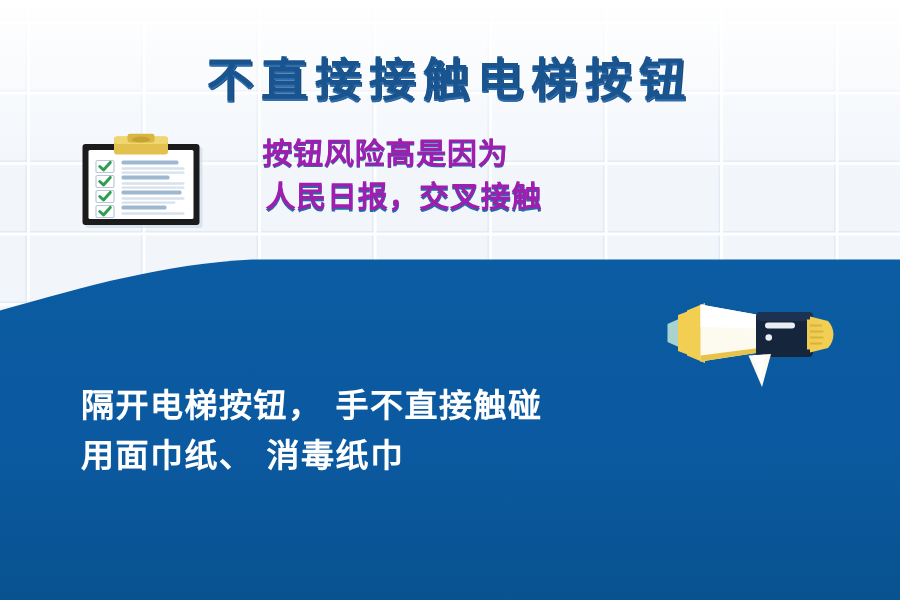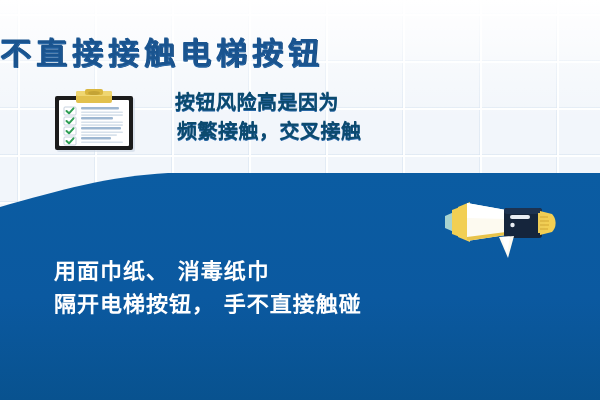--- a/index.html
+++ b/index.html
@@ -51,20 +51,21 @@
     width: 600px;
     height: 400px;
   }
   .blue-panel svg { display: block; }
 
   
   .headline {
     position: absolute;
     left: 0; top: 28px;
     width: 600px;
+    text-align: center;
     font-size: 31px;
     font-weight: bold;
     letter-spacing: 5px;
     color: #1a548f;
     text-shadow:
       0 1px 0 #2f6ead,
       1px 1px 0 #164a80;
     white-space: nowrap;
   }
 
@@ -76,21 +77,21 @@
     width: 84px;
     height: 64px;
   }
 
   
   .subtitle {
     position: absolute;
     left: 175px;
     top: 88px;
     width: 400px;
-    color: #0c4a6e;
+    color: #a21caf;
     font-size: 20px;
     font-weight: bold;
     line-height: 29px;
     letter-spacing: 0.5px;
     text-shadow: 0 1px 0 #2a68a6;
     white-space: nowrap;
   }
   .subtitle .line2 { padding-left: 2px; }
 
   
@@ -186,21 +187,21 @@
         <rect x="10" y="48" width="12" height="8" rx="1" fill="#ffffff" stroke="#b9c6d6" stroke-width="0.8"></rect>
         <path d="M12.5,52 L15,54.3 L19.5,49.3" stroke="#2f9e54" stroke-width="2" fill="none" stroke-linecap="round" stroke-linejoin="round"></path>
         <rect x="27" y="48" width="30" height="2.6" rx="1" fill="#9fb8d2"></rect>
         <rect x="27" y="52.5" width="42" height="1.6" rx="0.8" fill="#d8e2ec"></rect>
       </g>
     </svg>
   </div>
 
   <div class="subtitle">
     <div class="line1">按钮风险高是因为</div>
-    <div class="line2">频繁接触，交叉接触</div>
+    <div class="line2">人民日报，交叉接触</div>
   </div>
 
   <div class="megaphone">
     <svg width="120" height="72" viewBox="0 0 120 72" xmlns="http://www.w3.org/2000/svg">
 
       <path d="M5,28 L14,24 L14,44 L5,40 Z" fill="#a8d3cf"></path>
       <path d="M12,22 L20,19 L20,49 L12,46 Z" fill="#f2cf53"></path>
 
       <path d="M18,19 L30,14 L30,54 L18,49 Z" fill="#f2cf53"></path>
 
@@ -223,18 +224,18 @@
         <line x1="100" y1="37" x2="109" y2="37"></line>
         <line x1="100" y1="41" x2="108" y2="41"></line>
       </g>
 
       <path d="M59,49 L74,48 L68,70 Z" fill="#fdfaf0"></path>
       <path d="M62,49 L70,48.5 L67,66 Z" fill="#ffffff"></path>
     </svg>
   </div>
 
   <div class="body-copy">
+    <div>隔开电梯按钮， 手不直接触碰</div>
     <div>用面巾纸、 消毒纸巾</div>
-    <div>隔开电梯按钮， 手不直接触碰</div>
   </div>
 
 
 </div>
 
 </body></html>

